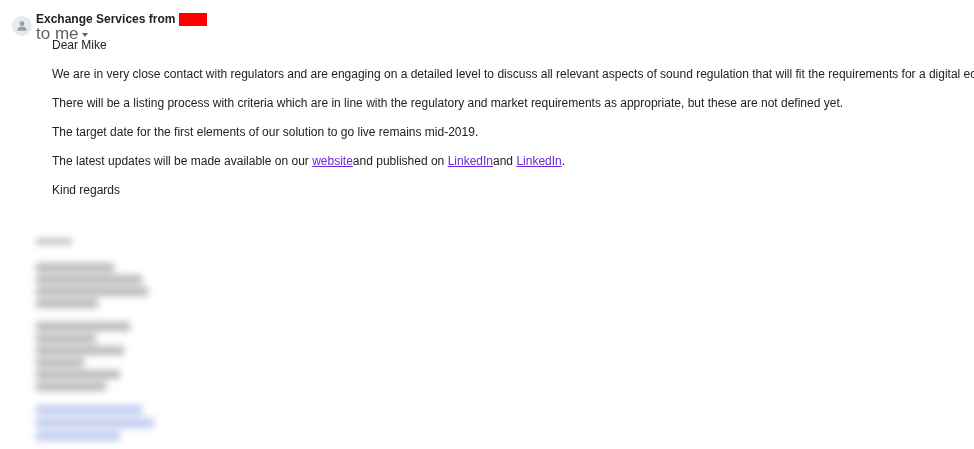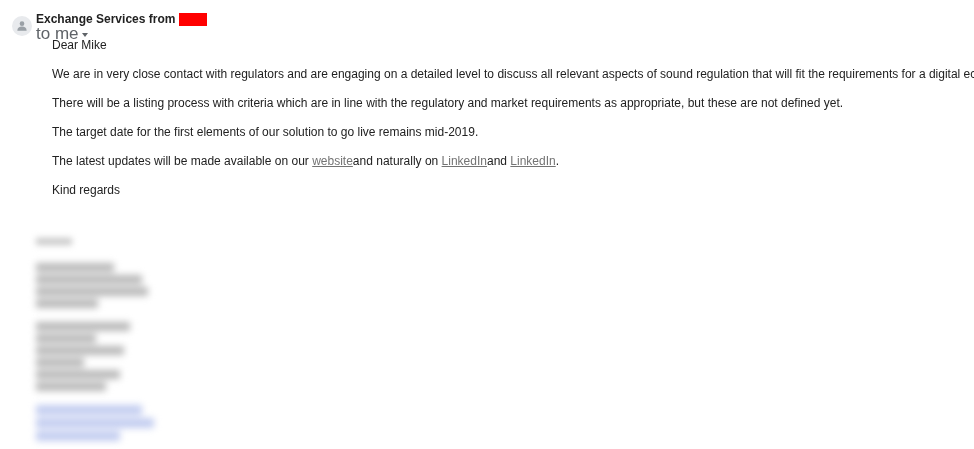--- a/index.html
+++ b/index.html
@@ -109,21 +109,21 @@
     margin-bottom: 2px;
   }
   .redact-inline {
     width: 40px;
     height: 13px;
     margin: 0 2px;
     position: relative;
     top: 2px;
   }
   a.link {
-    color: #737373;
+    color: #6d28d9;
     text-decoration: underline;
   }
 
   .regards {
     margin-top: 26px;
     margin-bottom: 0;
   }
 
   
   .signature {
@@ -187,21 +187,21 @@
 
     <p>We are in very close contact with regulators and are engaging on a detailed level to discuss all relevant aspects of sound regulation that will fit the requirements for a digital ecosystem such as ours. All these issues will naturally be taken into consideration.</p>
 
     <p>There will be a listing process with criteria which are in line with the regulatory and market requirements as appropriate, but these are not defined yet.</p>
 
     <p>The target date for the first elements of our solution to go live remains mid-2019.</p>
 
 
     <p>
       <span>The latest updates will be made available on our</span>
-      <a class="link" href="#">website</a><span>and naturally on</span>
+      <a class="link" href="#">website</a><span>and published on</span>
       <a class="link" href="#">LinkedIn</a><span>and</span>
       <a class="link" href="#">LinkedIn</a><span>.</span>
     </p>
 
     <p class="regards">Kind regards</p>
 
   </div>
 
   <div class="signature">
 

